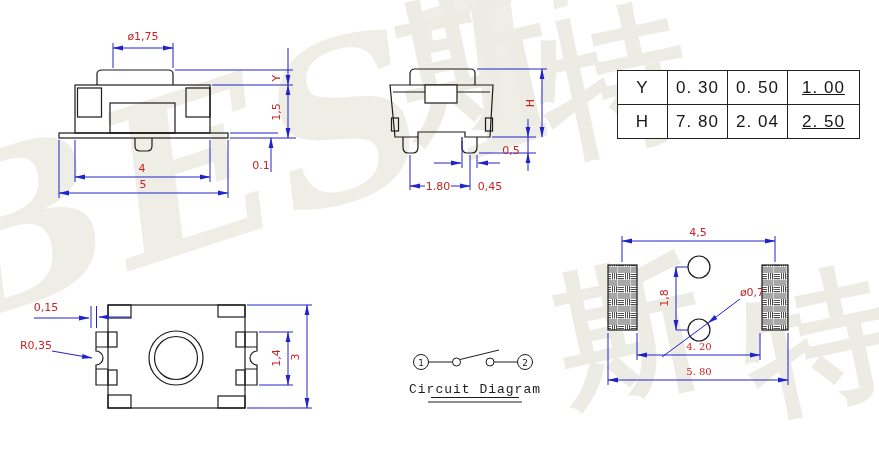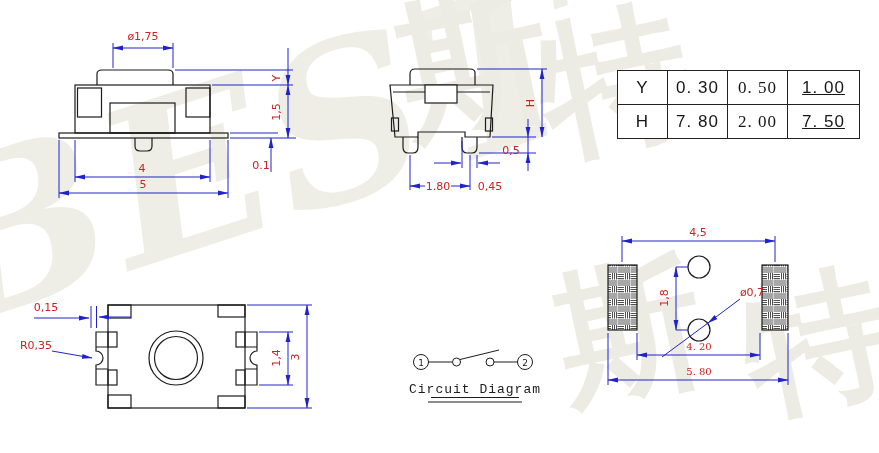--- a/index.html
+++ b/index.html
@@ -25,21 +25,21 @@
   .dim{fill:#cc2222;font-size:11px;font-family:"DejaVu Sans",sans-serif;}
   .dimserif{fill:#cc2222;font-size:10px;font-family:"DejaVu Serif",serif;}
   .ctext{fill:#1c1c1c;font-size:13px;font-family:"Liberation Mono",monospace;letter-spacing:1px;}
   .tnum{fill:#1c1c1c;font-size:9px;font-family:"DejaVu Sans",sans-serif;}
   
   .spec{position:absolute;left:617px;top:70px;z-index:2;border-collapse:collapse;
         background:#fff;}
   .spec td{border:1.6px solid #222;text-align:center;vertical-align:middle;
         font-family:"Liberation Sans",sans-serif;font-size:17px;color:#161616;
         letter-spacing:1px;height:33px;padding:0;}
-  .spec td.c0{width:49px;} .spec td.c1{width:59px;} .spec td.c2{width:59px;font-family:Liberation Serif, serif;} .spec td.c3{width:71px;text-decoration:underline;}
+  .spec td.c0{width:49px;} .spec td.c1{width:59px;} .spec td.c2{width:59px;} .spec td.c3{width:71px;text-decoration:underline;}
 </style>
 </head>
 <body>
 
 <div class="canvas">
 
   <div class="wm wm-best-gray">BEST</div>
   <div class="wm wm-char wm-char-t1">斯</div>
   <div class="wm wm-char wm-char-t2">特</div>
   <div class="wm wm-char wm-char-b1">斯</div>
@@ -198,19 +198,19 @@
     <tbody>
         <tr>
       <td class="c0">Y</td>
       <td class="c1">0. 30</td>
       <td class="c2">0. 50</td>
       <td class="c3">1. 00</td>
     </tr>
     <tr>
       <td class="c0">H</td>
       <td class="c1">7. 80</td>
-      <td class="c2">2. 00</td>
-      <td class="c3">7. 50</td>
+      <td class="c2">2. 04</td>
+      <td class="c3">2. 50</td>
     </tr>
   </tbody>
     </table>
 
 </div>
 
 </body></html>

